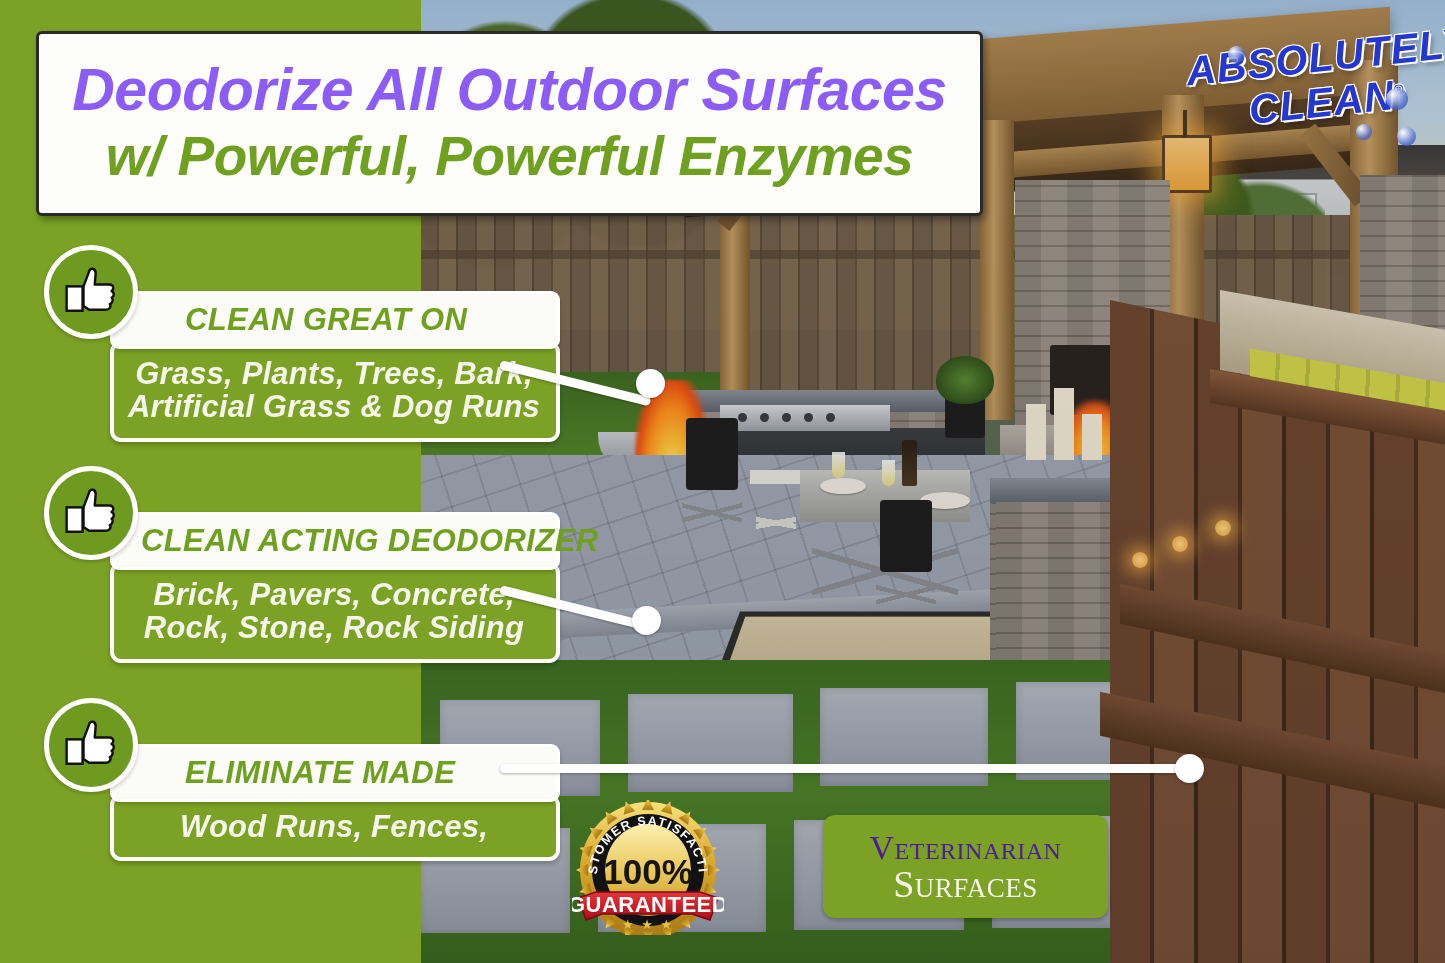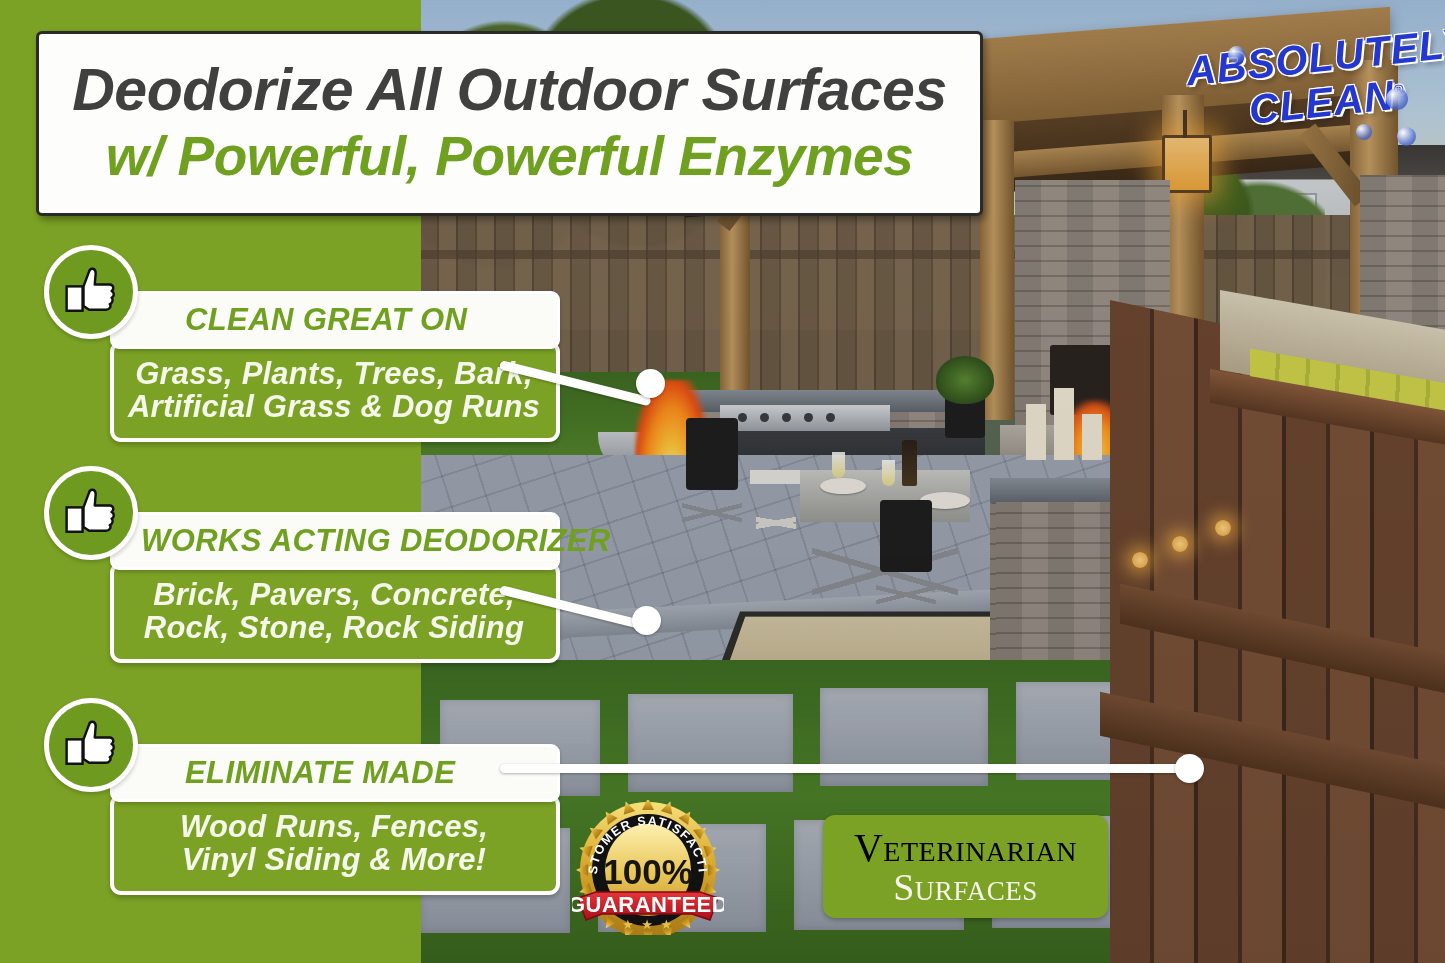--- a/index.html
+++ b/index.html
@@ -182,21 +182,21 @@
   
   .greenpanel{position:absolute;left:0;top:0;width:421px;height:963px;background:#7ba225;}
 
   
   .headline{
     position:absolute;left:36px;top:31px;width:941px;height:179px;
     background:#fdfdfb;border:3px solid #2a2a28;border-radius:6px;
     box-shadow:3px 4px 7px rgba(0,0,0,.35);
     display:flex;flex-direction:column;justify-content:center;align-items:center;
   }
-  .hl1{font-size:59px;font-weight:bold;font-style:italic;color:#404040;
+  .hl1{font-size:59px;font-weight:bold;font-style:italic;color:#8b5cf6;
     letter-spacing:-.5px;line-height:1.0;white-space:nowrap;}
   .hl2{font-size:55px;font-weight:bold;font-style:italic;color:#6fa01f;
     letter-spacing:-.5px;line-height:1.05;margin-top:8px;white-space:nowrap;}
 
   
   .logo{position:absolute;right:40px;top:40px;width:215px;height:120px;
     transform:rotate(-6deg);text-align:right;}
   .logo .l1,.logo .l2{font-weight:bold;font-style:italic;color:#2438cf;
     text-shadow:2px 2px 0 #fff,-1px -1px 0 #fff,1px -1px 0 #fff,-1px 1px 0 #fff,3px 4px 6px rgba(0,0,0,.35);
     letter-spacing:1px;line-height:1;}
@@ -229,21 +229,21 @@
     box-shadow:0 1px 3px rgba(0,0,0,.3);z-index:4;}
   .conn-dot{position:absolute;width:29px;height:29px;border-radius:50%;background:#ffffff;
     box-shadow:0 1px 3px rgba(0,0,0,.3);z-index:4;}
 
   
   .guarantee{position:absolute;left:572px;top:800px;width:152px;height:135px;}
   .vet{position:absolute;left:823px;top:815px;width:285px;height:103px;
     background:#7ba225;border-radius:12px;
     display:flex;flex-direction:column;align-items:center;justify-content:center;
     box-shadow:0 2px 5px rgba(0,0,0,.3);}
-  .vet .v1{font-family:"Liberation Serif",serif;font-size:40px;color:#000000;
+  .vet .v1{font-family:"Liberation Serif",serif;font-size:34px;color:#4c1d95;
     font-variant:small-caps;line-height:1.0;letter-spacing:.5px;}
   .vet .v2{font-family:"Liberation Serif",serif;font-size:38px;color:#f7f6ec;
     font-variant:small-caps;line-height:1.0;letter-spacing:.5px;}
   .made{position:absolute;left:1214px;top:818px;width:174px;height:98px;background:#fbfbfb;
     box-shadow:0 2px 5px rgba(0,0,0,.3);}
   .flag{position:absolute;left:4px;top:4px;width:166px;height:66px;background:#fff;}
   .flag .stripes{position:absolute;inset:0;
     background:repeating-linear-gradient(180deg,#b22234 0 5.08px,#ffffff 5.08px 10.15px);}
   .flag .canton{position:absolute;left:0;top:0;width:66.4px;height:35.5px;background:#3c3b6e;}
   .flag .stars{position:absolute;inset:0;
@@ -414,41 +414,40 @@
   </div>
 
   <div class="feature" style="left:44px;top:466px;">
     <div class="thumb-circle">
       <svg viewBox="0 0 64 64" aria-hidden="true">
         <path d="M24 26 L30 10 C31 6 37 6 37 12 L36 24 L52 24 C56 24 57 29 54 31 C57 32 57 37 54 38 C56 40 55 44 52 45 C54 47 52 51 48 51 L30 51 L24 47 Z" fill="#ffffff" stroke="#111111" stroke-width="2.6" stroke-linejoin="round"></path>
         <rect x="6" y="26" width="17" height="26" fill="#ffffff" stroke="#111111" stroke-width="2.6"></rect>
       </svg>
     </div>
     <div class="f-head">
-      <span style="padding-left:28px;">WORKS ACTING DEODORIZER</span>
+      <span style="padding-left:28px;">CLEAN ACTING DEODORIZER</span>
     </div>
     <div class="f-body">
       <div>Brick, Pavers, Concrete,</div>
       <div>Rock, Stone, Rock Siding</div>
     </div>
   </div>
 
   <div class="feature" style="left:44px;top:698px;">
     <div class="thumb-circle">
       <svg viewBox="0 0 64 64" aria-hidden="true">
         <path d="M24 26 L30 10 C31 6 37 6 37 12 L36 24 L52 24 C56 24 57 29 54 31 C57 32 57 37 54 38 C56 40 55 44 52 45 C54 47 52 51 48 51 L30 51 L24 47 Z" fill="#ffffff" stroke="#111111" stroke-width="2.6" stroke-linejoin="round"></path>
         <rect x="6" y="26" width="17" height="26" fill="#ffffff" stroke="#111111" stroke-width="2.6"></rect>
       </svg>
     </div>
     <div class="f-head">
       <span>ELIMINATE MADE</span>
     </div>
     <div class="f-body">
       <div>Wood Runs, Fences,</div>
-      <div>Vinyl Siding &amp; More!</div>
     </div>
   </div>
 
   <div class="guarantee">
     <svg viewBox="0 0 152 135" width="152" height="135" aria-hidden="true">
       <defs>
         <path id="arcpath" d="M 76 76 m -51 0 a 51 51 0 0 1 102 0" fill="none"></path>
         <linearGradient id="goldg" x1="0" y1="0" x2="0" y2="1">
           <stop offset="0%" stop-color="#f6e07a"></stop>
             <stop offset="45%" stop-color="#d9a82c"></stop>

